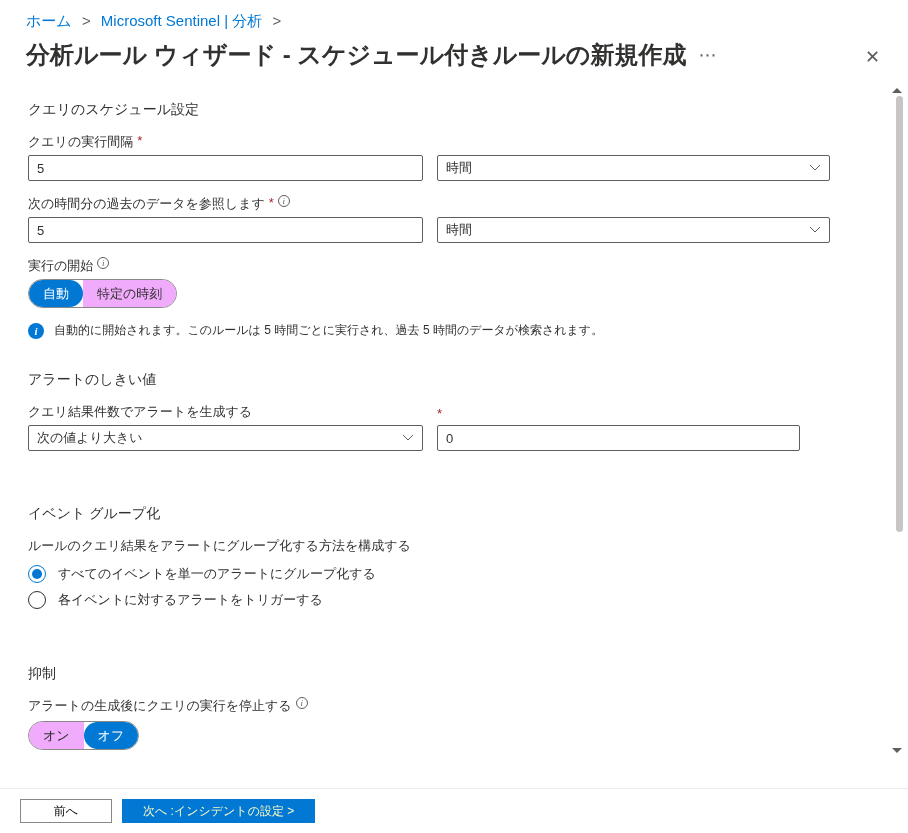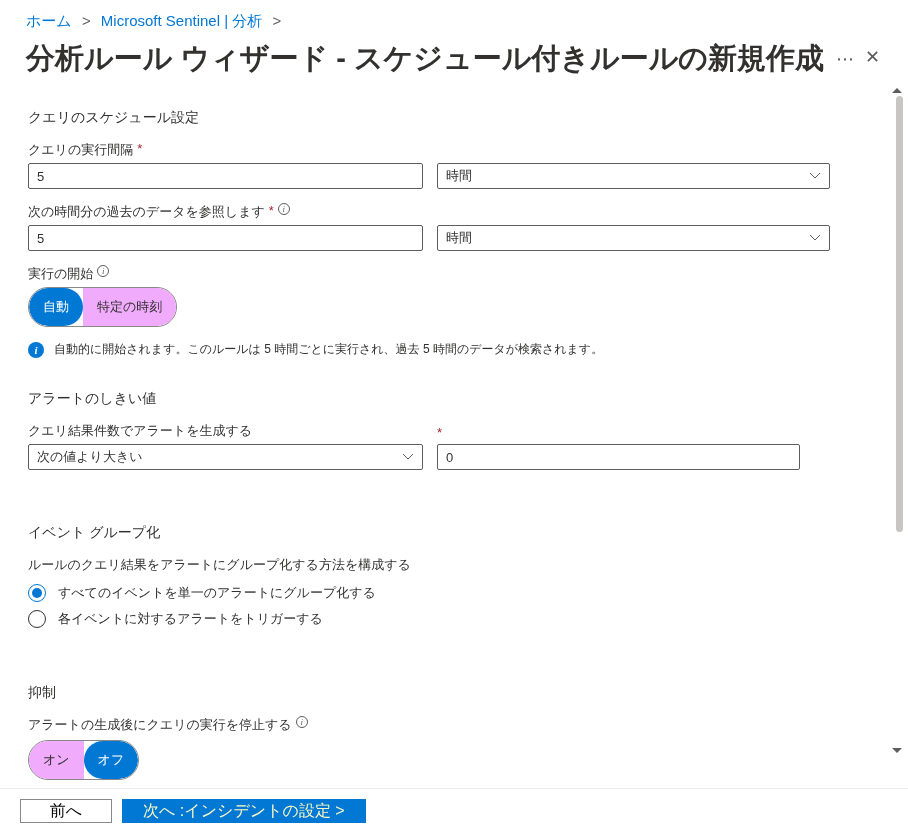--- a/index.html
+++ b/index.html
@@ -18,21 +18,21 @@
       font-size: 15px;
     }
     .breadcrumb a { color: #0078d4; text-decoration: none; cursor: pointer; }
     .breadcrumb .sep { color: #605e5c; margin: 0 6px; }
     .header {
       display: flex;
       align-items: center;
       padding: 4px 20px 10px 26px;
     }
     .header h1 {
-      font-size: 29px;
+      font-size: 24px;
       font-weight: 600;
       color: #323130;
       flex: 0 0 auto;
     }
     .header .more { margin-left: 12px; color: #605e5c; font-size: 18px; cursor: pointer; letter-spacing: 2px; }
     .close-x {
       position: absolute;
       right: 28px;
       top: 46px;
       font-size: 18px;
@@ -123,21 +123,21 @@
       top: 50%;
       transform: translateY(-50%);
       width: 12px; height: 12px;
     }
     .chevron svg { width: 12px; height: 12px; }
     .pill-group {
       display: inline-flex;
       border: 1px solid #8a8886;
       border-radius: 20px;
       overflow: hidden;
-      height: 40px;
+      height: 29px;
       align-items: stretch;
     }
     .pill {
       padding: 0 14px;
       display: flex;
       align-items: center;
       font-size: 13px;
       cursor: pointer;
       background: #f0abfc;
     }
@@ -204,21 +204,21 @@
       bottom: 0; left: 0; right: 0;
       border-top: 1px solid #edebe9;
       padding: 10px 20px;
       display: flex;
       gap: 10px;
       background: #fff;
     }
     .btn {
       height: 24px;
       padding: 0 20px;
-      font-size: 16px;
+      font-size: 12px;
       border: 1px solid #8a8886;
       background: #fff;
       cursor: pointer;
       display: flex;
       align-items: center;
       justify-content: center;
       min-width: 92px;
     }
     .btn.primary {
       background: #0078d4;

